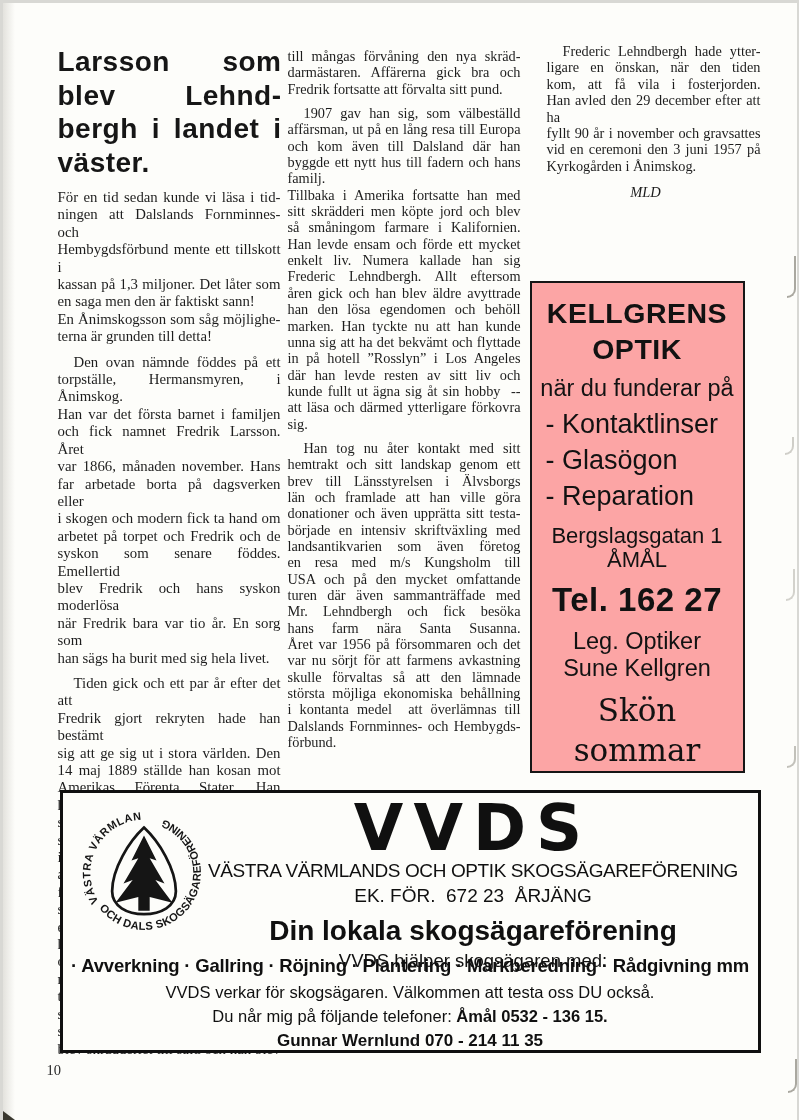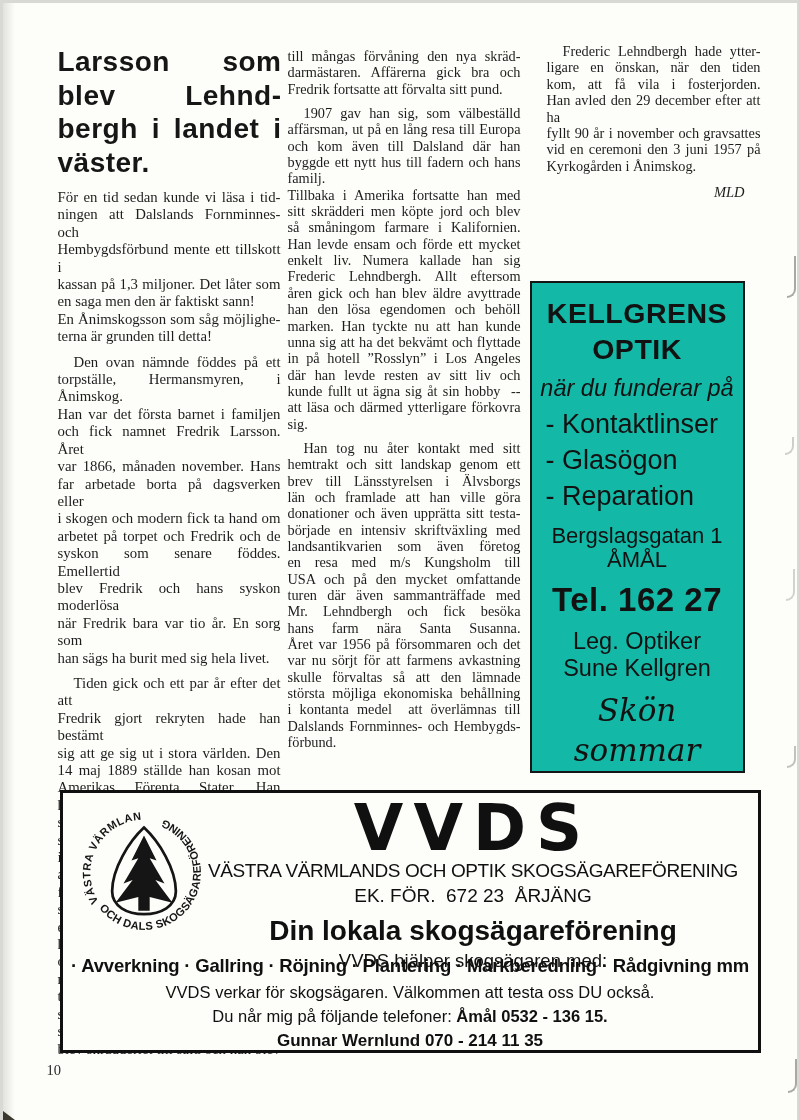--- a/index.html
+++ b/index.html
@@ -24,36 +24,36 @@
 
   
   .bodycol { position:absolute; font-family:"Liberation Serif", serif; color:#1d1d1d; }
   .col1 { left:55px;  top:186px; width:223px; font-size:14.8px; line-height:17.4px; }
   .col2 { left:285px; top:45px;  width:233px; font-size:14.3px; line-height:16.35px; }
   .col3 { left:544px; top:40px;  width:214px; font-size:14.3px; line-height:16.4px; }
   .block .tline { text-align:justify; text-align-last:justify; white-space:pre-wrap; }
   .block:not(.cont) .tline:last-child { text-align-last:left; }
   .block.gap { margin-top:8px; }
   .block.indent .tline:first-child { text-indent:16px; }
-  .byline { text-align:right; font-style:italic; padding-right:16px; margin-top:10px; font-size:14.5px; }
+  .byline { text-align:center; font-style:italic; padding-right:16px; margin-top:10px; font-size:14.5px; }
 
   
   .kellgren {
     position:absolute; left:527px; top:278px; width:215px; height:492px;
-    border:2px solid #161616; box-sizing:border-box; background:#14b8a6;
+    border:2px solid #161616; box-sizing:border-box; background:#fca5a5;
     text-align:center; font-family:"Liberation Sans", sans-serif; color:#121212;
   }
   .k-name   { font-weight:bold; font-size:28.5px; line-height:36px; letter-spacing:0.5px; margin-top:12px; }
-  .k-intro  { font-size:23.5px; margin-top:8px;font-style:italic; }
+  .k-intro  { font-size:23.5px; margin-top:8px; }
   .k-items  { text-align:left; padding-left:14px; margin-top:4px; }
   .k-item   { font-size:27px; line-height:36px; }
   .k-addr   { font-size:22px; line-height:24px; margin-top:10px; }
   .k-tel    { font-weight:bold; font-size:33px; line-height:36px; letter-spacing:0.5px; margin-top:10px; }
   .k-opt    { font-size:23.5px; line-height:27px; margin-top:10px; }
-  .k-script { font-family:"DejaVu Serif", serif; font-style:italic; font-size:31px; line-height:40px; margin-top:8px; }
+  .k-script { font-family:"DejaVu Serif", serif; font-size:31px; line-height:40px; margin-top:8px; }
 
   
   .vvds {
     position:absolute; left:57px; top:787px; width:701px; height:263px;
     border:3px solid #101010; box-sizing:border-box; background:#fdfdfa;
     font-family:"Liberation Sans", sans-serif; color:#101010;
   }
   .v-logo { position:absolute; left:7px; top:5px; width:148px; height:148px; }
   .v-head { position:absolute; left:130px; right:4px; top:2px; text-align:center; }
   .v-name     { font-family:"DejaVu Sans", sans-serif; font-weight:bold; font-size:64px; line-height:56px; letter-spacing:10px; margin-top:5px; }

